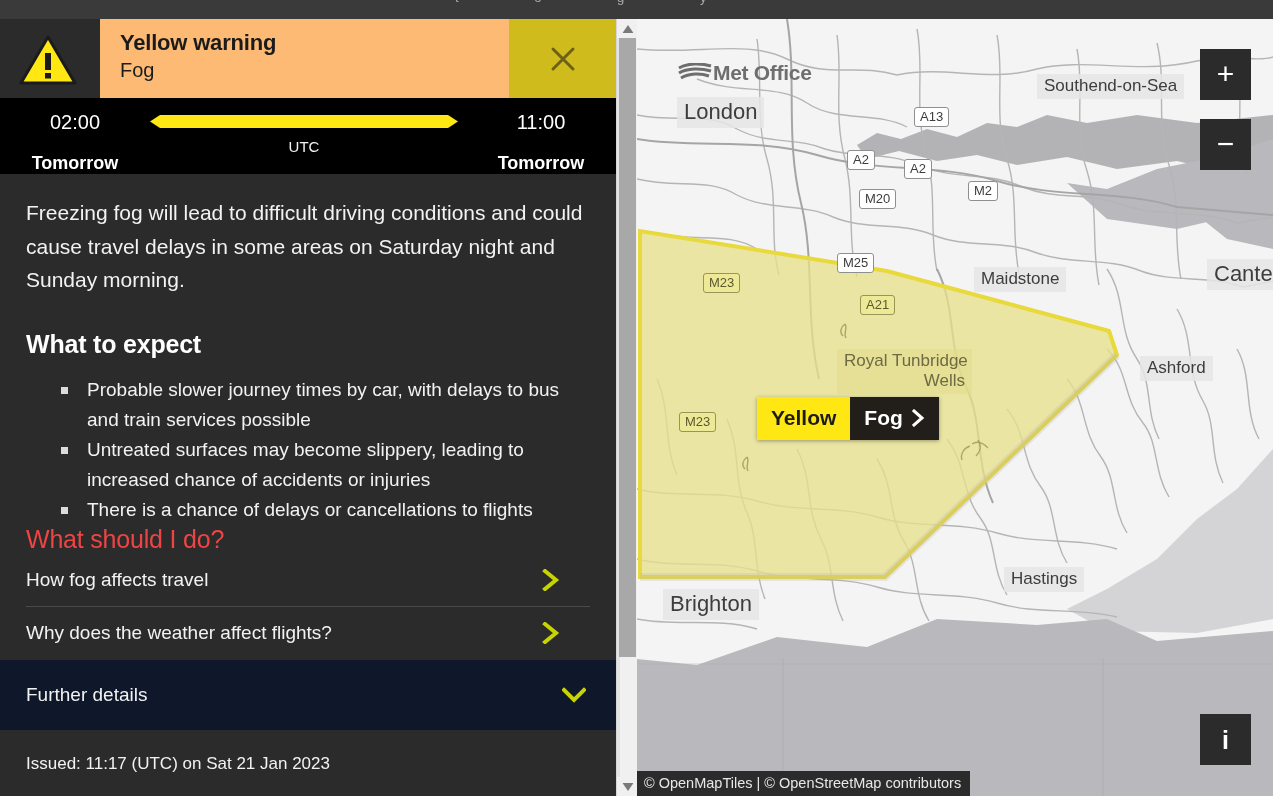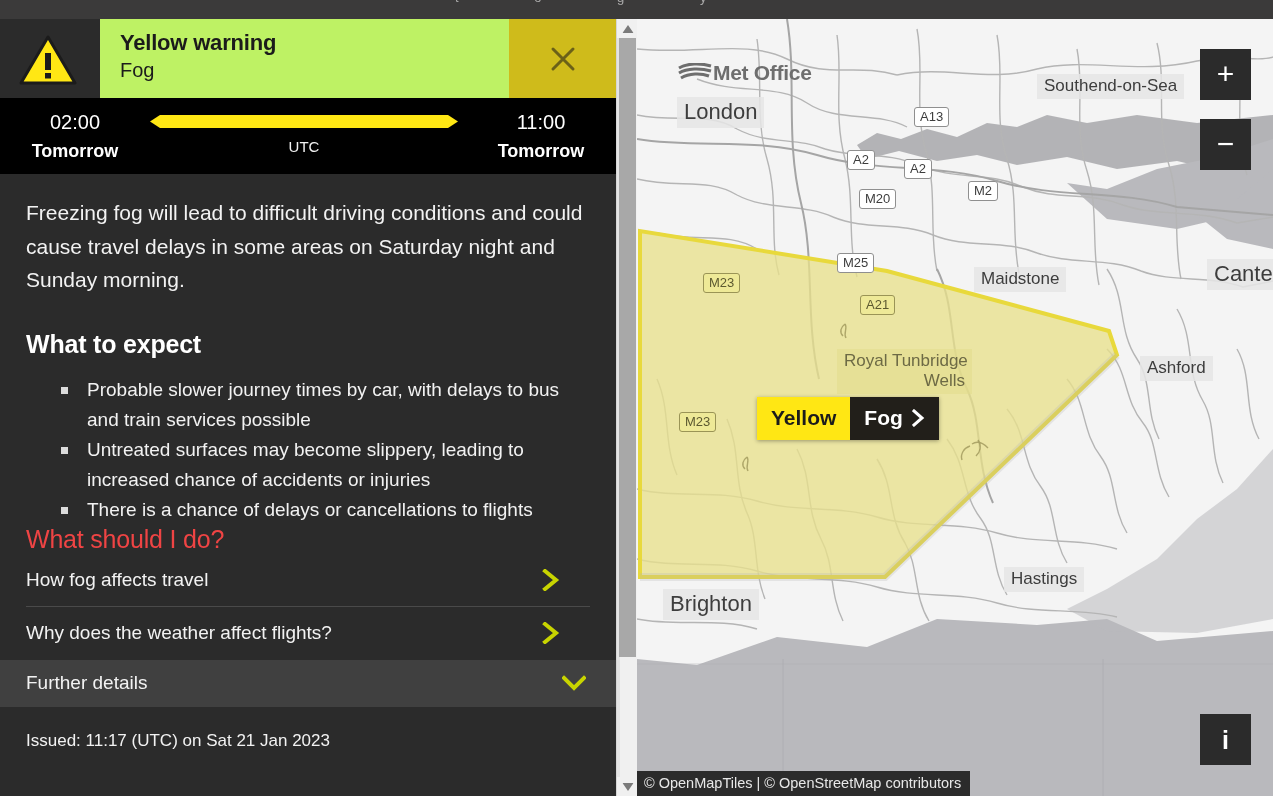--- a/index.html
+++ b/index.html
@@ -28,39 +28,39 @@
     background: #2b2b2b; overflow: hidden;
   }
 
   
   .warnhead { position: relative; height: 79px; background: #2b2b2b; }
   .warn-tri {
     position: absolute; left: 19px; top: 16px; width: 58px; height: 50px;
   }
   .warn-band {
     position: absolute; left: 100px; top: 0; width: 516px; height: 79px;
-    background: #bef264;
+    background: #fdba74;
   }
   .warn-band .titleblock { position: absolute; left: 20px; top: 11px; }
   .wtitle { font-size: 22px; font-weight: bold; color: #1b1b1b; line-height: 26px; letter-spacing: -.2px;}
   .wsub   { font-size: 20px; color: #1b1b1b; line-height: 26px; margin-top: 1px;}
   .closebtn {
     position: absolute; right: 0; top: 0; width: 107px; height: 79px;
     background: #cfbb1b; cursor: pointer;
   }
   .closebtn svg { position: absolute; left: 50%; top: 50%; transform: translate(-50%,-50%); }
 
   
   .timeline {
     position: relative; height: 76px; background: #000;
   }
   .tl-left  { position: absolute; left: 0;   top: 12px; width: 150px; text-align: center; color: #fff;}
   .tl-right { position: absolute; right: 0;  top: 12px; width: 150px; text-align: center; color: #fff;}
   .tl-time  { font-size: 20px; line-height: 25px; }
-  .tl-day   { font-size: 18px; font-weight: bold; line-height: 24px; margin-top: 4px; text-align: center;}
+  .tl-day   { font-size: 18px; font-weight: bold; line-height: 24px; margin-top: 16px; text-align: center;}
   .tl-bar   { position: absolute; left: 150px; top: 17px; width: 308px; height: 13px; }
   .tl-utc   { position: absolute; left: 150px; top: 40px; width: 308px; text-align: center;
               color: #f2f2f2; font-size: 15px; }
 
   
   .body { padding: 0 26px; }
   .para {
     color: #f2f2f2; font-size: 21px; line-height: 33.5px; padding-top: 22px;
   }
   .h2 {
@@ -80,21 +80,21 @@
 
   .linkrow {
     position: relative; height: 53px; display: flex; align-items: center;
     border-bottom: 1px solid #4a4a4a; cursor: pointer;
   }
   .linkrow:last-of-type { border-bottom: none; }
   .linkrow .ltext { color: #f2f2f2; font-size: 19px; }
   .linkrow .chev { position: absolute; right: 30px; top: 50%; transform: translateY(-50%); }
 
   .furtherbar {
-    position: relative; margin-top: 0; height: 47px; background: #404040;
+    position: relative; margin-top: 0; height: 70px; background: #0f172a;
     display: flex; align-items: center; padding: 6px 26px; cursor: pointer;
   }
   .furtherbar .ltext { color: #f2f2f2; font-size: 19px; }
   .furtherbar .chev { position: absolute; right: 30px; top: 50%; transform: translateY(-50%); }
 
   .issued {
     color: #f2f2f2; font-size: 17px; padding: 24px 26px 0 26px;
   }
 
   

